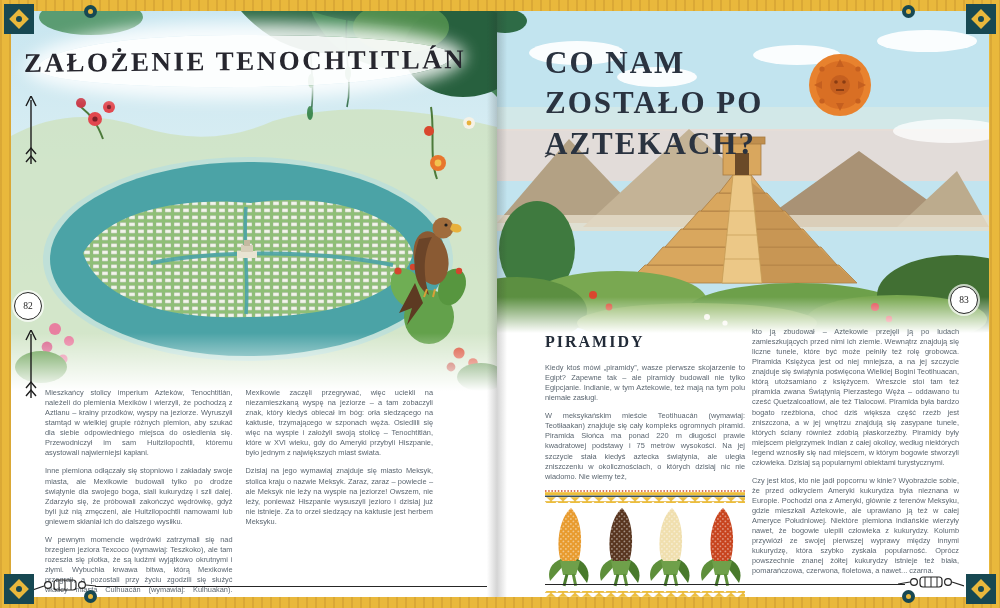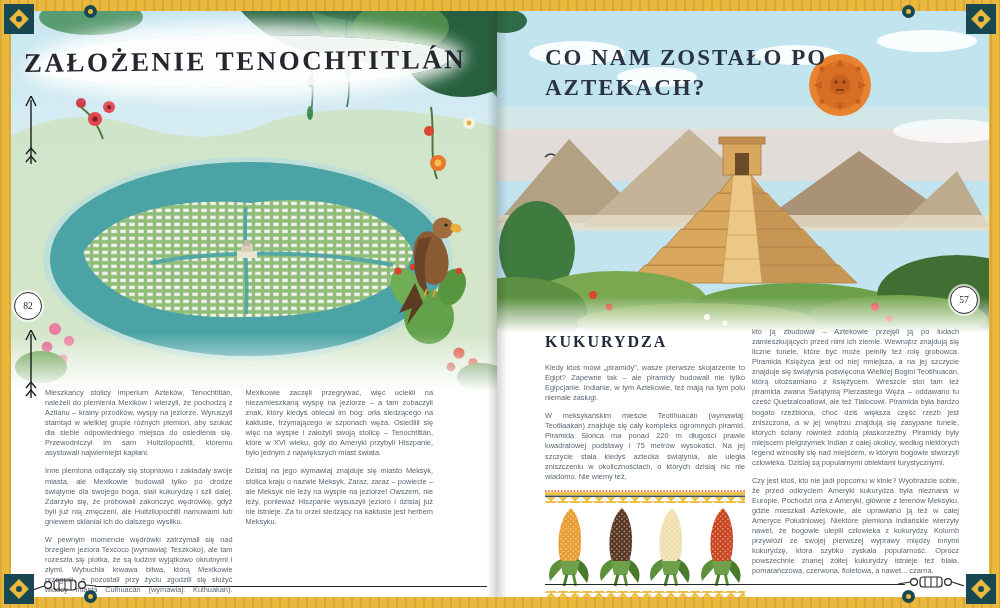--- a/index.html
+++ b/index.html
@@ -33,21 +33,21 @@
     box-shadow:0 0 16px 12px rgba(255,255,255,.85);
     display:flex; align-items:center; justify-content:center;
     transform:rotate(-.5deg);
   }
   .title-banner h1{
     font-family:"Liberation Serif", serif; font-size:27px; font-weight:600;
     letter-spacing:2.5px; color:#26262e; white-space:nowrap;
   }
   .rp-title{
     position:absolute; left:48px; top:32px; width:300px; z-index:3;
-    font-family:"Liberation Serif", serif; font-size:23px; font-weight:600;
+    font-family:"Liberation Serif", serif; font-size:31px; font-weight:600;
     letter-spacing:2px; color:#2a3340; line-height:1.3;
   }
 
   .body-text p{
     font-size:7.4px; line-height:1.36; color:#5b6670; text-align:justify;
     margin-bottom:8px;
   }
   .ltext{ position:absolute; left:34px; top:377px; width:388px; display:flex; gap:13px; z-index:2; }
   .ltext .col{ flex:1; }
 
@@ -309,21 +309,21 @@
           <circle cx="392" cy="308" r="3.2" fill="#e2474e"></circle>
         <circle cx="210" cy="306" r="3" fill="#f5f2e6"></circle>
           <circle cx="228" cy="312" r="2.6" fill="#f5f2e6"></circle>
         <ellipse cx="8" cy="10" rx="22" ry="12" fill="#2e6b46"></ellipse>
       </g>
       <rect y="286" width="492" height="36" fill="url(#fadeW)"></rect>
     </svg>
 
     <div class="rp-title">CO NAM ZOSTAŁO PO AZTEKACH?</div>
 
-    <div class="rp-heading rp-h-piramidy">KUKURYDZA</div>
+    <div class="rp-heading rp-h-piramidy">PIRAMIDY</div>
 
     <div class="rp-colL body-text">
       <p>Kiedy ktoś mówi „piramidy”, wasze pierwsze skojarzenie to Egipt? Zapewne tak – ale piramidy budowali nie tylko Egipcjanie. Indianie, w tym Aztekowie, też mają na tym polu niemałe zasługi.</p>
       <p>W meksykańskim mieście Teotihuacán (wymawiaj: Teotiłaakan) znajduje się cały kompleks ogromnych piramid. Piramida Słońca ma ponad 220 m długości prawie kwadratowej podstawy i 75 metrów wysokości. Na jej szczycie stała kiedyś aztecka świątynia, ale uległa zniszczeniu w okolicznościach, o których dzisiaj nic nie wiadomo. Nie wiemy też,</p>
 
       <div class="corn-block">
         <svg class="strip" viewBox="0 0 200 13" preserveAspectRatio="none">
           <line x1="0" y1="1" x2="200" y2="1" stroke="#cf4a22" stroke-width="1.6" stroke-dasharray="1.5 1.7"></line>
           <rect y="2.2" width="200" height="3.2" fill="#eebf3a"></rect>
           <rect y="5.6" width="200" height="1.3" fill="#1d3c55"></rect>
@@ -378,21 +378,21 @@
 
     <div class="rp-colR body-text">
       <p>kto ją zbudował – Aztekowie przejęli ją po ludach zamieszkujących przed nimi ich ziemie. Wewnątrz znajdują się liczne tunele, które być może pełniły też rolę grobowca. Piramida Księżyca jest od niej mniejsza, a na jej szczycie znajduje się świątynia poświęcona Wielkiej Bogini Teotihuacan, którą utożsamiano z księżycem. Wreszcie stoi tam też piramida zwana Świątynią Pierzastego Węża – oddawano tu cześć Quetzalcoatlowi, ale też Tlalocowi. Piramida była bardzo bogato rzeźbiona, choć dziś większa część rzeźb jest zniszczona, a w jej wnętrzu znajdują się zasypane tunele, których ściany również zdobią płaskorzeźby. Piramidy były miejscem pielgrzymek Indian z całej okolicy, według niektórych legend wznosiły się nad miejscem, w którym bogowie stworzyli człowieka. Dzisiaj są popularnymi obiektami turystycznymi.</p>
       <p>Czy jest ktoś, kto nie jadł popcornu w kinie? Wyobraźcie sobie, że przed odkryciem Ameryki kukurydza była nieznana w Europie. Pochodzi ona z Ameryki, głównie z terenów Meksyku, gdzie mieszkali Aztekowie, ale uprawiano ją też w całej Ameryce Południowej. Niektóre plemiona indiańskie wierzyły nawet, że bogowie ulepili człowieka z kukurydzy. Kolumb przywiózł ze swojej pierwszej wyprawy między innymi kukurydzę, która szybko zyskała popularność. Oprócz powszechnie znanej żółtej kukurydzy istnieje też biała, pomarańczowa, czerwona, fioletowa, a nawet... czarna.</p>
     </div>
   </div>
 
   <div class="gutter"></div>
 
   <div class="badge badge-left">82</div>
-  <div class="badge badge-right">57</div>
+  <div class="badge badge-right">83</div>
 
   <div class="rule rule-left"></div>
   <div class="rule rule-right"></div>
   <svg class="spindle sp-left" width="66" height="20" viewBox="0 0 66 20">
     <line x1="0" y1="16" x2="14" y2="11" stroke="#262626" stroke-width="1.2"></line>
     <circle cx="18" cy="10" r="3.4" fill="none" stroke="#262626" stroke-width="1.2"></circle>
     <rect x="24" y="5" width="22" height="10" rx="3" fill="none" stroke="#262626" stroke-width="1.2"></rect>
     <line x1="29" y1="5" x2="29" y2="15" stroke="#262626" stroke-width="1"></line>
     <line x1="35" y1="5" x2="35" y2="15" stroke="#262626" stroke-width="1"></line>
     <line x1="41" y1="5" x2="41" y2="15" stroke="#262626" stroke-width="1"></line>

